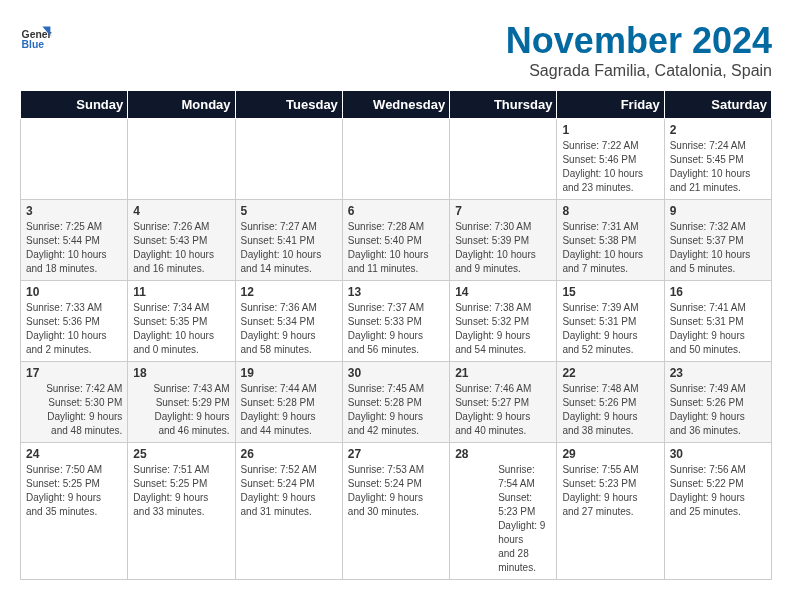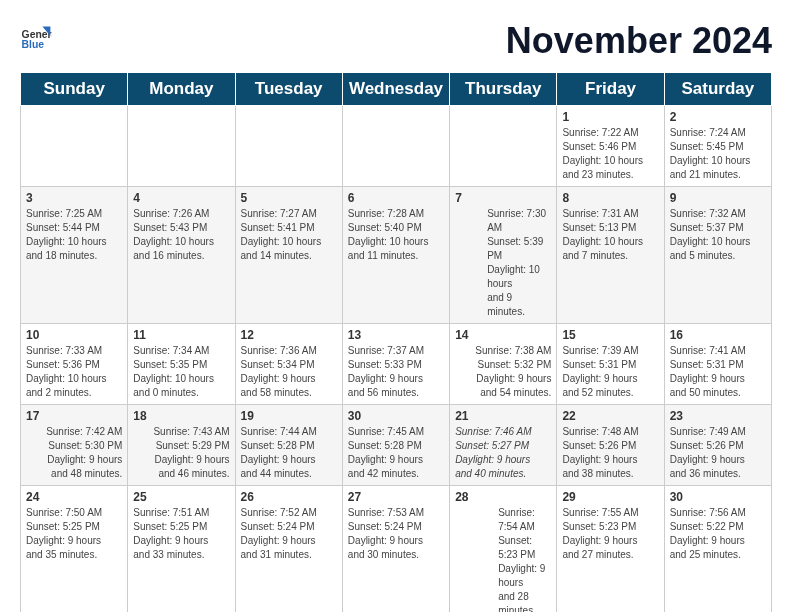--- a/index.html
+++ b/index.html
@@ -24,38 +24,38 @@
     .logo-icon {
       width: 32px;
       height: 32px;
     }
     .title-area {
       text-align: right;
     }
     .month-title {
       font-size: 36px;
       font-weight: bold;
-      color: #0f172a;
+      color: #0369a1;
     }
     .location-subtitle {
       font-size: 16px;
       color: #444;
     }
     table {
       width: 100%;
       border-collapse: collapse;
       table-layout: fixed;
     }
     thead tr th {
-      background-color: #0c4a6e;
+      background-color: #0f172a;
       color: #fff;
-      font-size: 17px;
+      font-size: 13px;
       font-weight: bold;
       padding: 6px 4px;
-      text-align: center;
+      text-align: right;
       border: 1px solid #fff;
     }
     tbody tr td {
       border: 1px solid #ccc;
       vertical-align: top;
       padding: 4px 5px;
       font-size: 10.5px;
       color: #333;
       height: 80px;
       background: #fff;
@@ -83,20 +83,21 @@
 <div class="header-area">
   <div class="logo">
     <svg class="logo-icon" viewBox="0 0 40 40">
       <text x="2" y="22" font-size="13" font-weight="bold" fill="#333">General</text>
       <text x="2" y="35" font-size="13" font-weight="bold" fill="#2a6bbf">Blue</text>
       <polygon points="28,8 38,8 38,20" fill="#2a6bbf"></polygon>
     </svg>
   </div>
   <div class="title-area">
     <div class="month-title">November 2024</div>
+    <div class="location-subtitle">Sagrada Familia, Catalonia, Spain</div>
   </div>
 </div>
 
 <table>
   <thead>
     <tr>
     <th>Sunday</th>
         <th>Monday</th>
         <th>Tuesday</th>
         <th>Wednesday</th>
@@ -151,29 +152,29 @@
         </td>
         <td>
           <div class="day-number">6</div>
           <div class="day-info" style="white-space: pre-line;">Sunrise: 7:28 AM
 Sunset: 5:40 PM
 Daylight: 10 hours
 and 11 minutes.</div>
         </td>
         <td>
           <div class="day-number">7</div>
-          <div class="day-info" style="white-space: pre-line; margin-left: 32px;">Sunrise: 7:30 AM
+          <div class="day-info" style="white-space: pre-line;">Sunrise: 7:30 AM
 Sunset: 5:39 PM
 Daylight: 10 hours
 and 9 minutes.</div>
         </td>
         <td>
           <div class="day-number">8</div>
           <div class="day-info" style="white-space: pre-line;">Sunrise: 7:31 AM
-Sunset: 5:13 PM
+Sunset: 5:38 PM
 Daylight: 10 hours
 and 7 minutes.</div>
         </td>
         <td>
           <div class="day-number">9</div>
           <div class="day-info" style="white-space: pre-line;">Sunrise: 7:32 AM
 Sunset: 5:37 PM
 Daylight: 10 hours
 and 5 minutes.</div>
         </td>
@@ -202,21 +203,21 @@
         </td>
         <td>
           <div class="day-number">13</div>
           <div class="day-info" style="white-space: pre-line;">Sunrise: 7:37 AM
 Sunset: 5:33 PM
 Daylight: 9 hours
 and 56 minutes.</div>
         </td>
         <td>
           <div class="day-number">14</div>
-          <div class="day-info" style="white-space: pre-line; text-align: right;">Sunrise: 7:38 AM
+          <div class="day-info" style="white-space: pre-line;">Sunrise: 7:38 AM
 Sunset: 5:32 PM
 Daylight: 9 hours
 and 54 minutes.</div>
         </td>
         <td>
           <div class="day-number">15</div>
           <div class="day-info" style="white-space: pre-line;">Sunrise: 7:39 AM
 Sunset: 5:31 PM
 Daylight: 9 hours
 and 52 minutes.</div>
@@ -253,21 +254,21 @@
         </td>
         <td>
           <div class="day-number">30</div>
           <div class="day-info" style="white-space: pre-line;">Sunrise: 7:45 AM
 Sunset: 5:28 PM
 Daylight: 9 hours
 and 42 minutes.</div>
         </td>
         <td>
           <div class="day-number">21</div>
-          <div class="day-info" style="white-space: pre-line; font-style: italic;">Sunrise: 7:46 AM
+          <div class="day-info" style="white-space: pre-line;">Sunrise: 7:46 AM
 Sunset: 5:27 PM
 Daylight: 9 hours
 and 40 minutes.</div>
         </td>
         <td>
           <div class="day-number">22</div>
           <div class="day-info" style="white-space: pre-line;">Sunrise: 7:48 AM
 Sunset: 5:26 PM
 Daylight: 9 hours
 and 38 minutes.</div>

